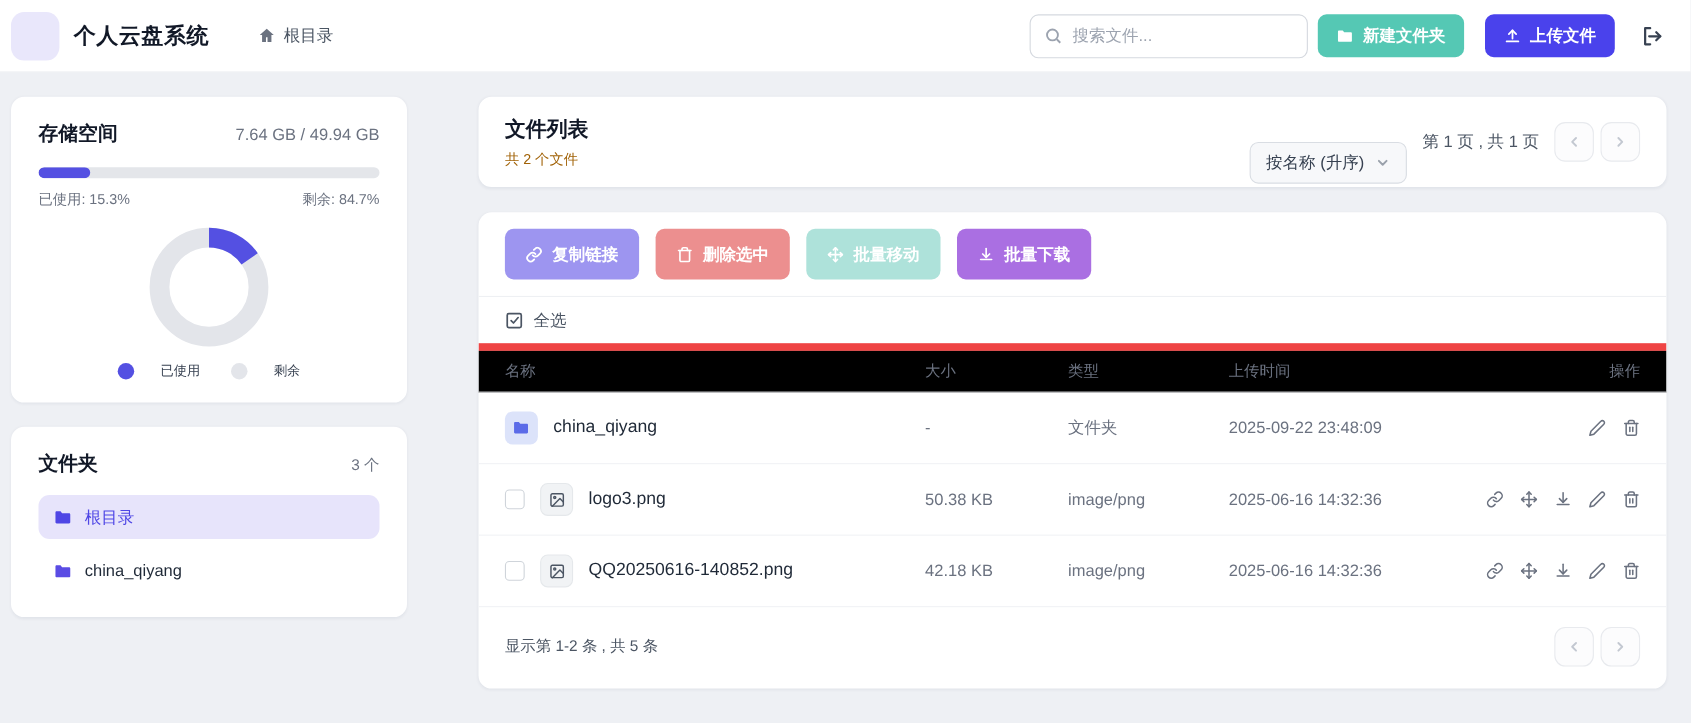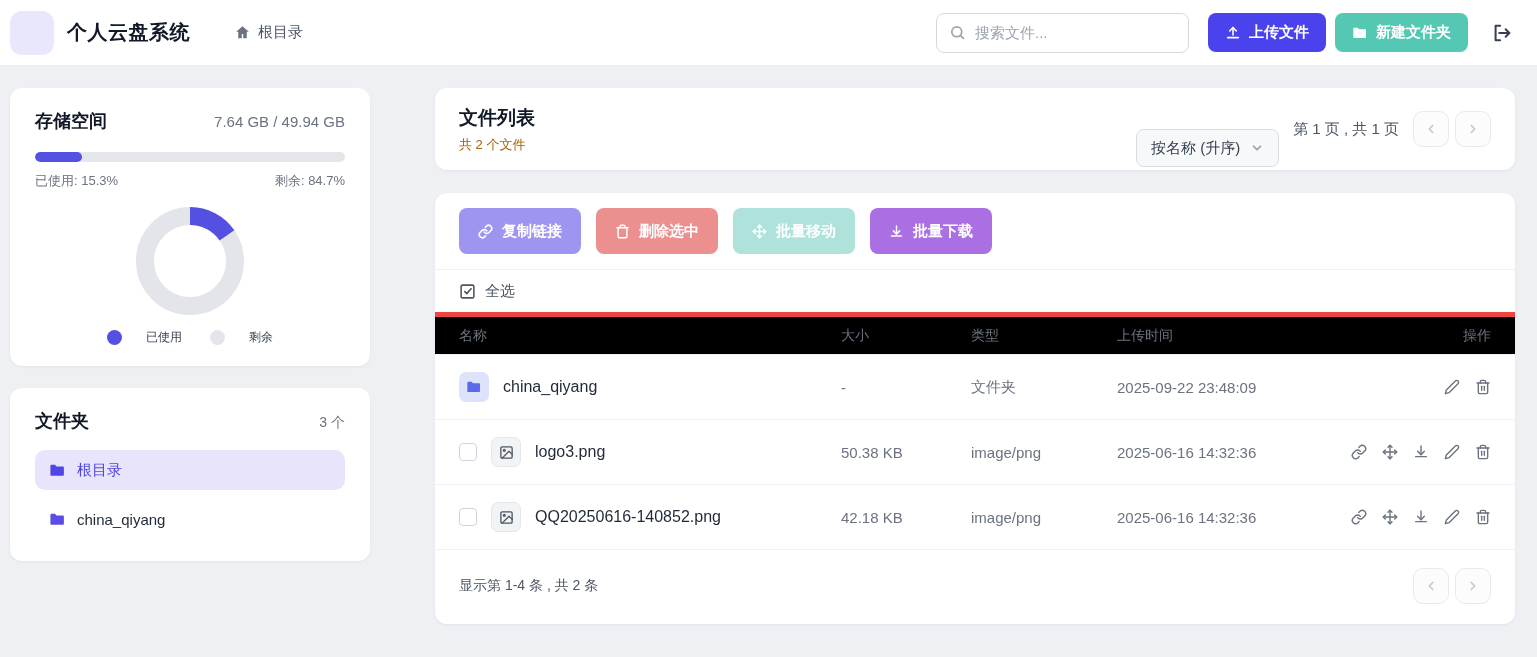--- a/index.html
+++ b/index.html
@@ -88,21 +88,21 @@
   .nav-pair { display:flex; gap:6px; }
 
   
   .table-card { overflow:hidden; }
   .bulk-bar { padding:15px 24px; display:flex; gap:15px; border-bottom:1px solid #eef0f3; }
   .bulk-btn {
     display:inline-flex; align-items:center; gap:9px; height:46px; padding:0 19px;
     border:none; border-radius:8px; color:#fff; font-size:15px; font-weight:bold;
     font-family:inherit; cursor:pointer;
   }
-  .selectall-row { padding:12px 24px 11px; display:flex; align-items:center; gap:9px; color:#4b5563; font-size:15px; border-bottom:5px solid #ef4444; cursor:pointer; }
+  .selectall-row { padding:12px 24px 11px; display:flex; align-items:center; gap:9px; color:#4b5563; font-size:15px; border-bottom:7px solid #ef4444; cursor:pointer; }
   .grid-row { display:grid; grid-template-columns:minmax(0,1fr) 130px 146px 200px 174px; align-items:center; padding:0 24px; }
   .thead { background:#000000; height:38px; font-size:14px; color:#6b7280; border-bottom:1px solid #eef0f3; }
   .th-actions, .td-actions { text-align:right; }
   .file-row { height:65px; border-bottom:1px solid #f1f2f5; font-size:15px; color:#6b7280; }
   .name-cell { display:flex; align-items:center; gap:14px; min-width:0; }
   .row-check { width:18px; height:18px; border:1.5px solid #cfd4da; border-radius:4px; background:#fff; flex:0 0 auto; cursor:pointer; }
   .badge { width:30px; height:30px; border-radius:7px; display:flex; align-items:center; justify-content:center; flex:0 0 auto; }
   .badge-folder { background:#dce3fa; color:#5b6be8; }
   .badge-image { background:#f1f3f5; color:#4b5563; border:1px solid #e5e8eb; }
   .file-name { font-size:16px; color:#1f2937; font-weight:500; white-space:nowrap; overflow:hidden; text-overflow:ellipsis; }
@@ -124,33 +124,33 @@
     <span>根目录</span>
   </div>
   <div class="spacer"></div>
   <div class="search-box">
     <svg width="17" height="17" viewBox="0 0 24 24" fill="none" stroke="currentColor" stroke-width="2.4">
         <circle cx="11" cy="11" r="7"></circle>
         <line x1="16.5" y1="16.5" x2="21" y2="21"></line>
       </svg>
     <input type="text" placeholder="搜索文件..." style="">
   </div>
+  <button class="btn btn-newfolder">
+    <svg width="16" height="16" viewBox="0 0 24 24" fill="currentColor">
+        <path d="M2 5.5C2 4.7 2.7 4 3.5 4h5l2 2.5h9c.8 0 1.5.7 1.5 1.5v10c0 .8-.7 1.5-1.5 1.5h-16C2.7 19.5 2 18.8 2 18V5.5z"></path>
+      </svg>
+    <span>新建文件夹</span>
+  </button>
   <button class="btn btn-upload">
     <svg width="16" height="16" viewBox="0 0 24 24" fill="none" stroke="currentColor" stroke-width="2.4" stroke-linecap="round" stroke-linejoin="round">
         <path d="M4 19h16"></path>
         <polyline points="7 9 12 4 17 9"></polyline>
         <line x1="12" y1="4" x2="12" y2="15"></line>
       </svg>
     <span>上传文件</span>
-  </button>
-  <button class="btn btn-newfolder">
-    <svg width="16" height="16" viewBox="0 0 24 24" fill="currentColor">
-        <path d="M2 5.5C2 4.7 2.7 4 3.5 4h5l2 2.5h9c.8 0 1.5.7 1.5 1.5v10c0 .8-.7 1.5-1.5 1.5h-16C2.7 19.5 2 18.8 2 18V5.5z"></path>
-      </svg>
-    <span>新建文件夹</span>
   </button>
   <button class="logout">
     <svg width="22" height="22" viewBox="0 0 24 24" fill="none" stroke="currentColor" stroke-width="2.2" stroke-linecap="round" stroke-linejoin="round">
         <path d="M10 4H5v16h5"></path>
         <line x1="9" y1="12" x2="20" y2="12"></line>
         <polyline points="16 8 20 12 16 16"></polyline>
       </svg>
   </button>
 </header>
 
@@ -427,21 +427,21 @@
                 <polyline points="3 6 21 6"></polyline>
                 <path d="M19 6v14a2 2 0 0 1-2 2H7a2 2 0 0 1-2-2V6m3 0V4a2 2 0 0 1 2-2h4a2 2 0 0 1 2 2v2"></path>
                 <line x1="10" y1="11" x2="10" y2="17"></line>
                 <line x1="14" y1="11" x2="14" y2="17"></line>
               </svg>
             </button>
         </div>
       </div>
 
       <div class="table-footer">
-        <span class="footer-info">显示第 1-4 条 , 共 2 条</span>
+        <span class="footer-info">显示第 1-2 条 , 共 5 条</span>
         <div class="nav-pair">
           <button class="nav-btn">
             <svg width="14" height="14" viewBox="0 0 24 24" fill="none" stroke="currentColor" stroke-width="3" stroke-linecap="round" stroke-linejoin="round">
                 <polyline points="15 6 9 12 15 18"></polyline>
               </svg>
           </button>
           <button class="nav-btn">
             <svg width="14" height="14" viewBox="0 0 24 24" fill="none" stroke="currentColor" stroke-width="3" stroke-linecap="round" stroke-linejoin="round">
                 <polyline points="9 6 15 12 9 18"></polyline>
               </svg>

